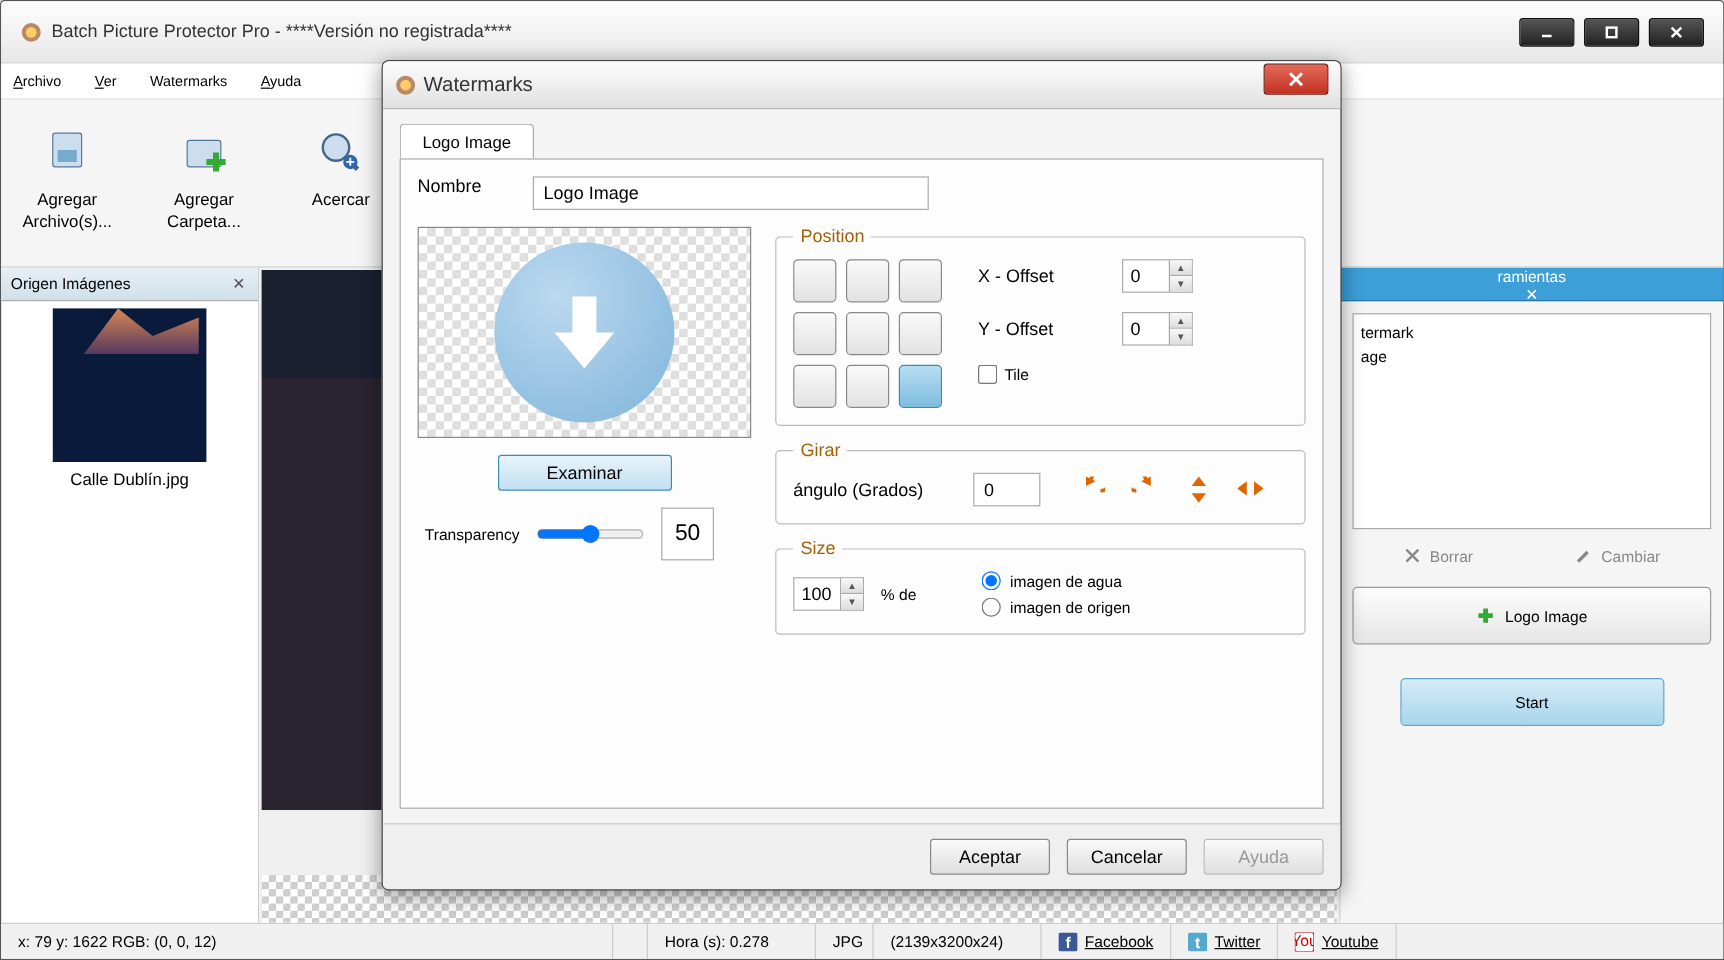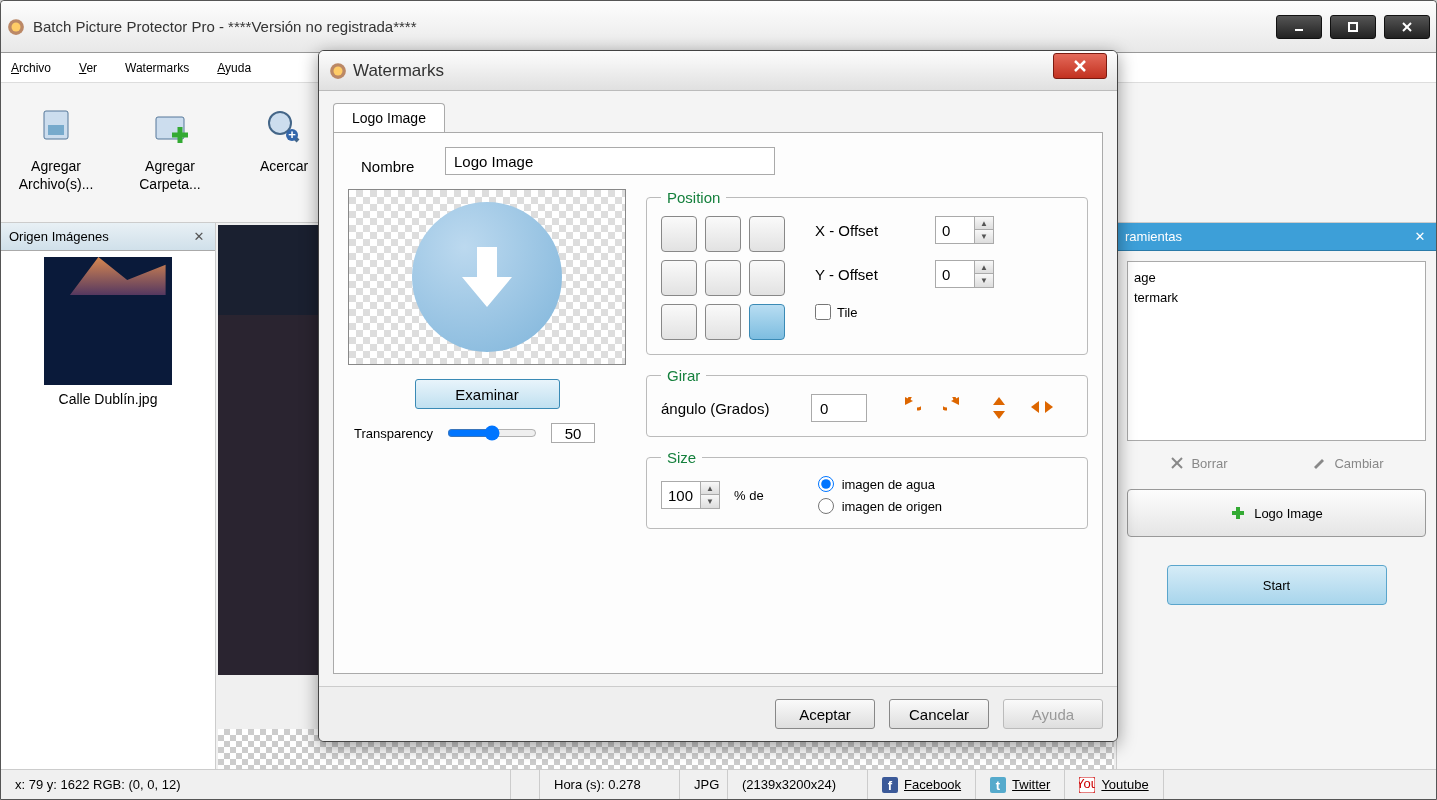--- a/index.html
+++ b/index.html
@@ -1,20 +1,20 @@
 <!DOCTYPE html>
 <html><head>
 <meta charset="utf-8">
 <style>
 * { box-sizing: border-box; margin: 0; padding: 0; font-family: "Segoe UI", Tahoma, sans-serif; font-size: 13px; }
 body { background: #d0d0d0; width: 1437px; height: 800px; position: relative; overflow: hidden; }
 
 
 .main-window { position: absolute; inset: 0; background: #fff; border: 1px solid #555; border-radius: 4px 4px 0 0; display: flex; flex-direction: column; }
-.titlebar { height: 52px; background: linear-gradient(#fdfdfd, #e8e8e8); display: flex; align-items: center; padding: 0 6px; border-bottom: 1px solid #999; border-radius: 4px 4px 0 0; }
+.titlebar { height: 52px; background: linear-gradient(#fdfdfd, #e8e8e8); display: flex; align-items: center; padding: 0 16px; border-bottom: 1px solid #999; border-radius: 4px 4px 0 0; }
 .titlebar .app-icon { width: 18px; height: 18px; margin-right: 8px; }
 .titlebar .title { flex: 1; color: #333; font-size: 15px; }
 .win-controls { display: flex; gap: 8px; }
 .win-btn { width: 46px; height: 24px; background: linear-gradient(#555,#222); border: 1px solid #111; border-radius: 3px; color:#fff; display:flex; align-items:center; justify-content:center; cursor:pointer; }
 .win-btn svg { stroke:#fff; stroke-width:2; fill:none; }
 
 .menubar { height: 30px; background:#fff; display:flex; align-items:center; padding:0 10px; gap:28px; border-bottom:1px solid #ddd; }
 .menubar span { font-size:12px; cursor:pointer; }
 .menubar .mnemonic { text-decoration: underline; }
 
@@ -32,21 +32,21 @@
 .thumb::before { content:""; position:absolute; top:0; left:20%; right:5%; height:30%; background:linear-gradient(#d88850,#553860); clip-path: polygon(0 100%, 30% 0, 60% 60%, 100% 20%, 100% 100%); }
 .thumb-label { text-align:center; margin-top:6px; font-size:14px; }
 
 .preview-area { flex:1; background:#f0f0f0; position:relative; }
 .preview-img { position:absolute; left:2px; top:2px; width:100px; height:450px; background:linear-gradient(#1a2030 0 20%, #2a2430 20% 100%); }
 .checker-strip { position:absolute; left:2px; right:2px; bottom:0; height:40px;
   background-image: linear-gradient(45deg,#ccc 25%,transparent 25%,transparent 75%,#ccc 75%),linear-gradient(45deg,#ccc 25%,#fff 25%,#fff 75%,#ccc 75%);
   background-size: 12px 12px; background-position: 0 0, 6px 6px; }
 
 .panel-right { width:320px; border-left:1px solid #ccc; background:#f5f5f5; display:flex; flex-direction:column; }
-.panel-right .panel-header { background:#3d9fd8; color:#fff; border-bottom:1px solid #2a7aa8; }
+.panel-right .panel-header { background:#3d9fd8; color:#fff; border-bottom:1px solid #2a7aa8;flex-direction:column; }
 .panel-right .panel-header .close-x { color:#fff; }
 .wm-list { flex:0 0 180px; margin:10px; background:#fff; border:1px solid #aaa; padding:6px; font-size:15px; line-height:1.5; }
 .wm-actions { display:flex; justify-content:space-around; padding:4px 10px; color:#444; font-size:15px; }
 .wm-actions .act { display:flex; align-items:center; gap:6px; cursor:pointer; color:#888; }
 .wm-add-btns { display:flex; gap:14px; padding:14px 10px; }
 .big-btn { flex:1; height:48px; background:linear-gradient(#fdfdfd,#e5e5e5); border:1px solid #999; border-radius:4px; display:flex; align-items:center; justify-content:center; gap:8px; font-size:15px; cursor:pointer; }
 .start-btn { margin:14px auto; width:220px; height:40px; background:linear-gradient(#d6ecf7,#a8d5ec); border:1px solid #5aa5cc; border-radius:4px; display:flex; align-items:center; justify-content:center; font-size:16px; cursor:pointer; }
 
 .statusbar { height:30px; background:#f0f0f0; border-top:1px solid #ccc; display:flex; align-items:center; font-size:15px; }
 .statusbar .cell { padding:0 14px; border-right:1px solid #ccc; display:flex; align-items:center; gap:6px; height:100%; }
@@ -56,39 +56,39 @@
 .dialog { position:absolute; left:318px; top:50px; width:800px; height:692px; background:#f4f4f4; border:1px solid #444; border-radius:6px; box-shadow:0 4px 18px rgba(0,0,0,.4); display:flex; flex-direction:column; overflow:hidden; }
 .dlg-titlebar { height:40px; background:linear-gradient(#fdfdfd,#e0e0e0); display:flex; align-items:center; padding:0 10px; border-bottom:1px solid #bbb; }
 .dlg-titlebar .title { flex:1; font-size:17px; color:#333; margin-left:6px; }
 .dlg-close { width:54px; height:26px; background:linear-gradient(#e46a5a,#c23120); border:1px solid #7a1a10; border-radius:3px; display:flex; align-items:center; justify-content:center; cursor:pointer; margin-top:-10px; }
 .dlg-close svg { stroke:#fff; stroke-width:2.5; }
 
 .dlg-body { flex:1; padding:12px 14px; display:flex; flex-direction:column; }
 .tab-strip { display:flex; }
 .tab { padding:6px 18px; background:#fff; border:1px solid #aaa; border-bottom:none; border-radius:4px 4px 0 0; font-size:14px; }
 .tab-panel { flex:1; border:1px solid #aaa; background:#fdfdfd; padding:14px; display:flex; flex-direction:column; gap:14px; overflow:auto; }
-.row { display:flex; align-items:flex-end; gap:14px;margin-left:13px; }
+.row { display:flex; align-items:flex-start; gap:26px; }
 .row label { font-size:15px; }
 input[type=text].field { height:28px; border:1px solid #aaa; padding:0 8px; font-size:15px; background:#fff; }
 .nombre-field { width:330px; }
 
 .top-split { display:flex; gap:20px; }
 .preview-box { width:278px; }
 .wm-preview { width:278px; height:176px; border:1px solid #888;
   background-image: linear-gradient(45deg,#ddd 25%,transparent 25%,transparent 75%,#ddd 75%),linear-gradient(45deg,#ddd 25%,#fff 25%,#fff 75%,#ddd 75%);
   background-size: 14px 14px; background-position: 0 0, 7px 7px;
   display:flex; align-items:center; justify-content:center; }
 .circle-arrow { width:150px; height:150px; border-radius:50%; background:radial-gradient(circle at 35% 30%, #bcd9ef, #7eb4da); display:flex; align-items:center; justify-content:center; }
 .examinar-btn { display:block; margin:14px auto 0; width:145px; height:30px; background:linear-gradient(#e8f4fb,#c0e0f0); border:1px solid #3a8ab5; border-radius:3px; font-size:15px; cursor:pointer; }
 .trans-row { display:flex; align-items:center; gap:14px; margin-top:14px; padding-left:6px; }
 .trans-row input[type=range] { width:90px; }
-.trans-val { width:44px; height:20px; border:1px solid #aaa; text-align:center; font-size:15px; }
+.trans-val { width:44px; height:44px; border:1px solid #aaa; text-align:center; font-size:19px; }
 
 fieldset { border:1px solid #bbb; border-radius:4px; padding:10px 14px 14px; }
-legend { padding:0 6px; font-size:15px; color:#15803d; }
+legend { padding:0 6px; font-size:15px; color:#a16207; }
 
 .pos-grid { display:grid; grid-template-columns:repeat(3,36px); grid-template-rows:repeat(3,36px); gap:8px; }
 .pos-cell { background:linear-gradient(#fafafa,#e2e2e2); border:1px solid #888; border-radius:4px; cursor:pointer; }
 .pos-cell.selected { background:linear-gradient(#b8ddf2,#7dbde0); border-color:#3a8ab5; }
 .pos-right { display:flex; flex-direction:column; gap:16px; margin-left:30px; flex:1; }
 .offset-row { display:flex; align-items:center; gap:10px; }
 .offset-row label { width:110px; font-size:15px; }
 .spinner { display:flex; }
 .spinner input { width:40px; height:28px; border:1px solid #aaa; text-align:left; padding:0 6px; font-size:15px; }
 .spin-btns { display:flex; flex-direction:column; border:1px solid #aaa; border-left:none; }
@@ -210,22 +210,22 @@
       <div class="preview-img"></div>
       <div class="checker-strip"></div>
     </div>
 
     <div class="panel-right">
       <div class="panel-header">
         <span>ramientas</span>
         <span class="close-x">✕</span>
       </div>
       <div class="wm-list">
+        <div>termark</div>
         <div>age</div>
-        <div>termark</div>
       </div>
       <div class="wm-actions">
         <div class="act">
             <svg class="sicon" viewBox="0 0 16 16">
               <line x1="3" y1="3" x2="13" y2="13" stroke="#888" stroke-width="2"></line>
               <line x1="13" y1="3" x2="3" y2="13" stroke="#888" stroke-width="2"></line>
             </svg>
             <span>Borrar</span>
           </div>
         <div class="act">

